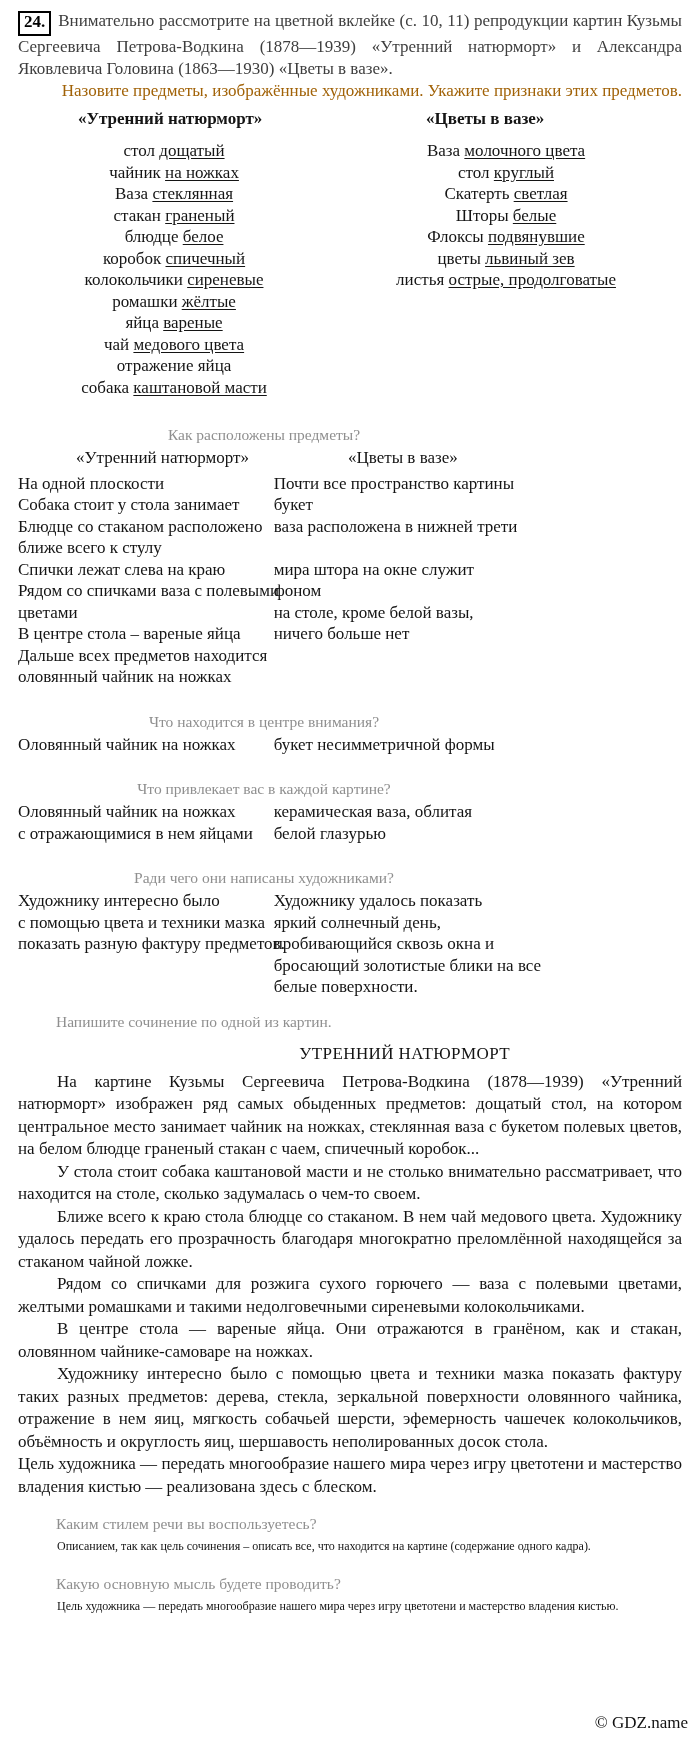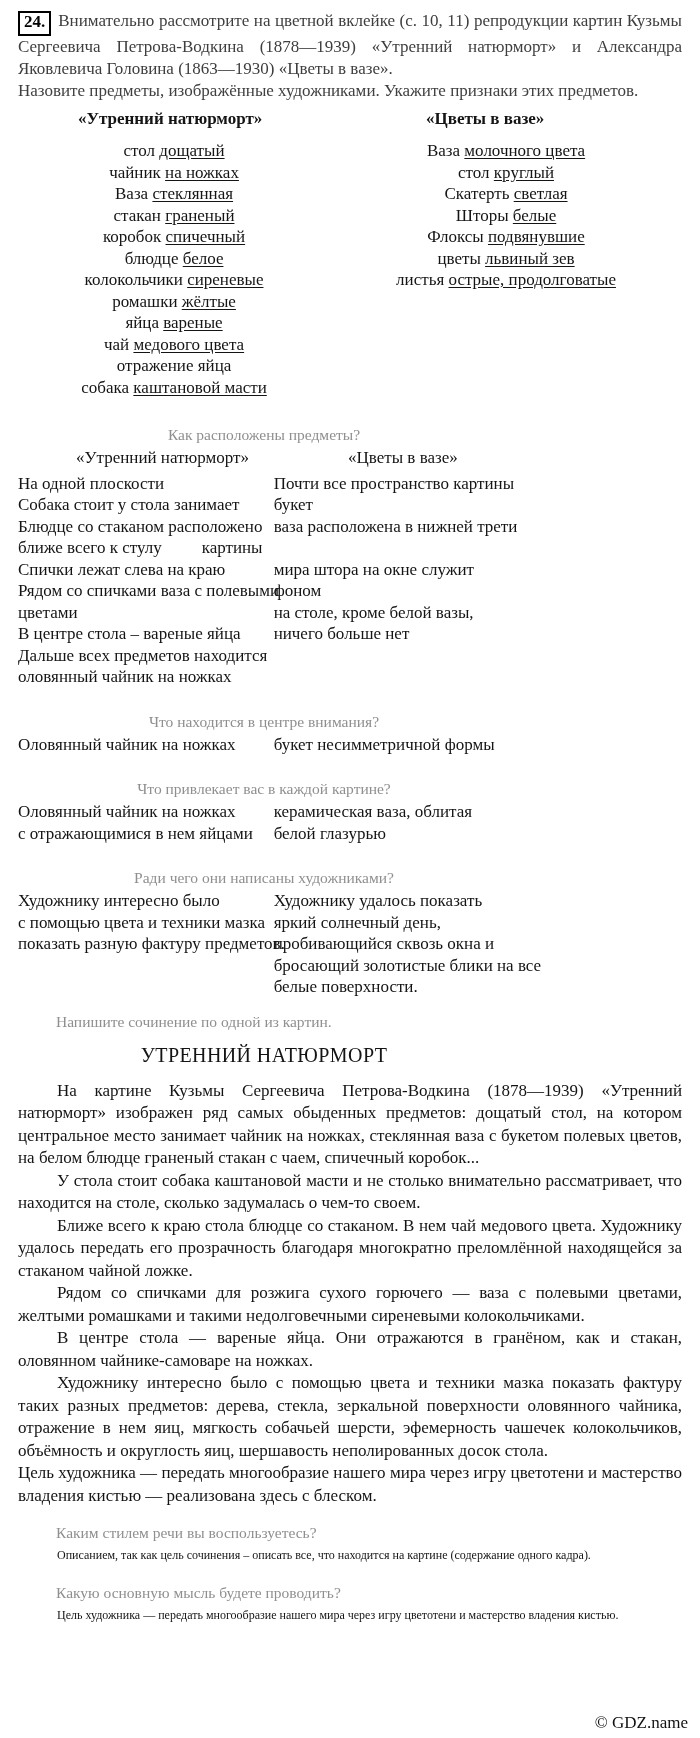--- a/index.html
+++ b/index.html
@@ -9,21 +9,21 @@
     margin:0 auto;
     background:#ffffff;
     box-sizing:border-box;
     padding:10px 18px 0 18px;
     overflow:hidden;
     font-family:"Liberation Serif","DejaVu Serif",serif;
     color:#141414;
   }
   
   .intro{font-size:17px;line-height:22px;text-align:justify;color:#3e3e3e;margin:0;}
-  .intro-task{font-size:17px;line-height:22px;color:#404040;margin:0;}
+  .intro-task{font-size:17px;line-height:22px;color:#a16207;margin:0;text-align:right;}
   .ex-box{
     display:inline-block;border:2px solid #000;font-weight:bold;color:#000;
     font-size:17px;line-height:18px;padding:0 4px 3px 4px;margin-right:7px;
     vertical-align:-1px;
   }
   
   .col-headers{position:relative;height:21px;margin-top:7px;font-size:17px;font-weight:bold;}
   .h-left{position:absolute;left:60px;}
   .h-right{position:absolute;left:408px;}
   
@@ -44,22 +44,22 @@
   .qa-rows{margin-top:3px;}
   .qa-row{display:flex;font-size:17px;line-height:21.5px;}
   .cell-left{width:38.5%;white-space:nowrap;}
   .cell-right{flex:1;white-space:nowrap;}
   
   #qa-sections .qa-section:first-child .qa-rows .qa-row:nth-child(4) .cell-right{margin-left:-72px;}
   
   .essay-prompt{margin:15px 0 0 0;padding-left:38px;}
   
   .essay-title{
-    font-size:20px;font-weight:normal;letter-spacing:.4px;
-    text-align:center;margin:13px 172px 13px 0;
+    font-size:17px;font-weight:normal;letter-spacing:.4px;
+    text-align:right;margin:13px 172px 7px 0;
   }
   .essay p{font-size:17px;line-height:22.5px;text-align:justify;text-indent:39px;margin:0;}
   .essay p:nth-of-type(3){}
   .essay p:last-child{text-indent:0;}
   
   .final-q{padding-left:38px;margin-top:17px;}
   .final-a{font-size:12px;line-height:22.5px;text-align:justify;text-indent:39px;margin:2px 0 0 0;}
   
   .copyright{position:absolute;right:12px;bottom:5px;font-size:17px;color:#111;margin-left:20px;}
 </style>
@@ -75,22 +75,22 @@
     <span class="h-left">«Утренний натюрморт»</span>
     <span class="h-right">«Цветы в вазе»</span>
   </div>
 
   <div class="obj-lists">
     <div class="obj-col-left" id="list-left">
         <div class="obj-line"><span class="noun">стол </span><span class="attr">дощатый</span></div>
         <div class="obj-line"><span class="noun">чайник </span><span class="attr">на ножках</span></div>
         <div class="obj-line"><span class="noun">Ваза </span><span class="attr">стеклянная</span></div>
         <div class="obj-line"><span class="noun">стакан </span><span class="attr">граненый</span></div>
+        <div class="obj-line"><span class="noun">блюдце </span><span class="attr">белое</span></div>
         <div class="obj-line"><span class="noun">коробок </span><span class="attr">спичечный</span></div>
-        <div class="obj-line"><span class="noun">блюдце </span><span class="attr">белое</span></div>
         <div class="obj-line"><span class="noun">колокольчики </span><span class="attr">сиреневые</span></div>
         <div class="obj-line"><span class="noun">ромашки </span><span class="attr">жёлтые</span></div>
         <div class="obj-line"><span class="noun">яйца </span><span class="attr">вареные</span></div>
         <div class="obj-line"><span class="noun">чай </span><span class="attr">медового цвета</span></div>
         <div class="obj-line"><span class="noun">отражение яйца</span></div>
         <div class="obj-line"><span class="noun">собака </span><span class="attr">каштановой масти</span></div>
       </div>
     <div class="obj-col-right" id="list-right">
         <div class="obj-line"><span class="noun">Ваза </span><span class="attr">молочного цвета</span></div>
         <div class="obj-line"><span class="noun">стол </span><span class="attr">круглый</span></div>
@@ -117,21 +117,20 @@
           <div class="qa-row">
             <div class="cell-left">Собака стоит у стола занимает</div>
             <div class="cell-right">букет</div>
           </div>
           <div class="qa-row">
             <div class="cell-left">Блюдце со стаканом расположено</div>
             <div class="cell-right">ваза расположена в нижней трети</div>
           </div>
           <div class="qa-row">
             <div class="cell-left">ближе всего к стулу</div>
-            <div class="cell-right">картины</div>
           </div>
           <div class="qa-row">
             <div class="cell-left">Спички лежат слева на краю</div>
             <div class="cell-right">мира штора на окне служит</div>
           </div>
           <div class="qa-row">
             <div class="cell-left">Рядом со спичками ваза с полевыми</div>
             <div class="cell-right">фоном</div>
           </div>
           <div class="qa-row">

